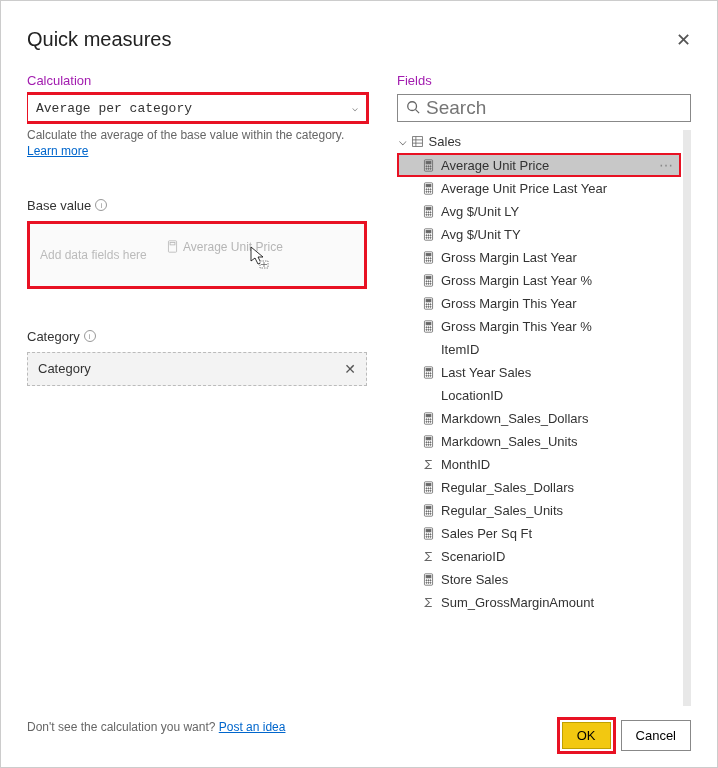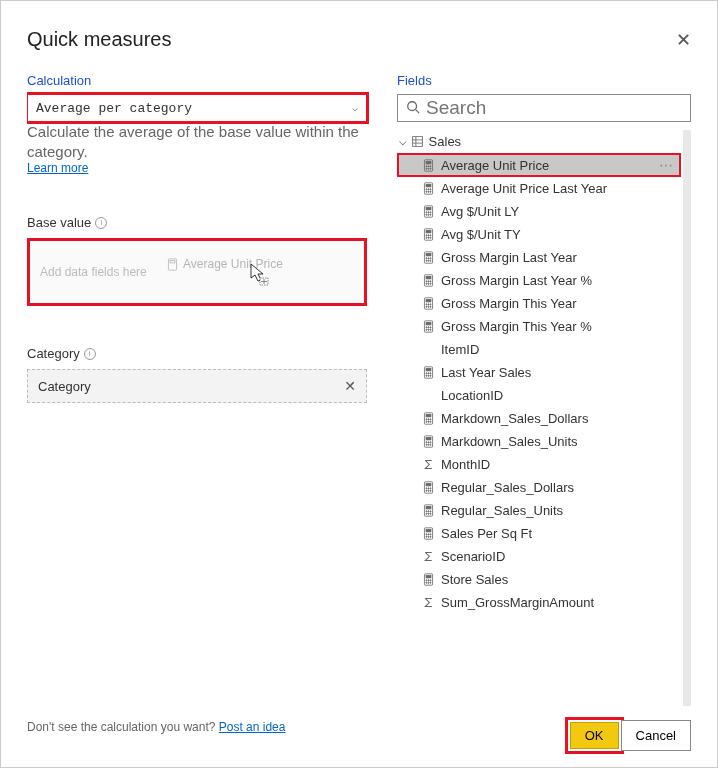--- a/index.html
+++ b/index.html
@@ -4,25 +4,25 @@
 <style>
 * { box-sizing: border-box; margin: 0; padding: 0; }
 body { font-family: "Segoe UI", Arial, sans-serif; font-size: 13px; color: #333; background: #fff; }
 .dialog { width: 718px; height: 768px; border: 1px solid #ccc; padding: 27px 26px 16px 26px; position: relative; display: flex; flex-direction: column; }
 .header { display: flex; justify-content: space-between; align-items: center; margin-bottom: 22px; }
 .title { font-size: 20px; font-weight: 400; color: #222; }
 .close-x { font-size: 18px; color: #555; cursor: pointer; }
 .body { display: flex; flex: 1; gap: 30px; overflow: hidden; }
 .left { width: 340px; display: flex; flex-direction: column; }
 .right { flex: 1; display: flex; flex-direction: column; }
-.section-label { font-size: 13px; color: #1d4ed8; margin-bottom: 6px; }
+.section-label { font-size: 13px; color: #a21caf; margin-bottom: 6px; }
 .select-box { border: 1px solid #888; height: 28px; display: flex; align-items: center; justify-content: space-between; padding: 0 8px; font-size: 13px; cursor: pointer; background: #fff; font-family: Liberation Mono, monospace; }
 .chevron { font-size: 10px; color: #666; }
 .hl-red { outline: 3px solid #e81123; outline-offset: -1px; }
-.desc { font-size: 15px; color: #666; line-height: 1.3; }
+.desc { font-size: 12px; color: #666; margin-top: 6px; line-height: 1.3; }
 .link { color: #0066cc; text-decoration: underline; cursor: pointer; font-size: 12px; }
 .field-label { font-size: 13px; color: #333; margin-top: 40px; margin-bottom: 8px; display: flex; align-items: center; gap: 4px; }
 .info-icon { width: 12px; height: 12px; border: 1px solid #999; border-radius: 50%; display: inline-flex; align-items: center; justify-content: center; font-size: 8px; color: #999; }
 .dropzone { border: 1px dashed #bbb; height: 34px; display: flex; align-items: center; padding: 0 10px; font-size: 12px; color: #bbb; background: #fafafa; position: relative; }
 .dropzone.hl { border: 3px solid #e81123; height: 68px; }
 .drag-ghost { position: absolute; left: 135px; top: 16px; display: flex; align-items: center; gap: 4px; color: #999; font-size: 12px; opacity: 0.7; }
 .cursor-drag { position: absolute; left: 220px; top: 22px; }
 .cat-box { border: 1px dashed #bbb; height: 34px; display: flex; align-items: center; justify-content: space-between; padding: 0 10px; font-size: 13px; background: #f3f3f3; }
 .clear-x { font-size: 14px; color: #555; cursor: pointer; }
 .search-box { border: 1px solid #888; height: 28px; display: flex; align-items: center; padding: 0 8px; gap: 6px; }
@@ -31,21 +31,21 @@
 .tree { flex: 1; overflow-y: auto; margin-top: 8px; border-right: 8px solid #e8e8e8; padding-right: 2px; }
 .tree-parent { display: flex; align-items: center; gap: 4px; padding: 4px 2px; font-size: 13px; cursor: pointer; }
 .tree-item { display: flex; align-items: center; gap: 6px; padding: 4px 2px 4px 24px; font-size: 13px; cursor: pointer; }
 .tree-item.selected { background: #c8c8c8; }
 .tree-item.selected.hl-red { outline: 2px solid #e81123; outline-offset: -2px; }
 .item-icon { width: 14px; height: 14px; flex-shrink: 0; display: flex; align-items: center; justify-content: center; }
 .item-icon svg { width: 13px; height: 13px; }
 .more { color: #888; font-size: 14px; margin-left: auto; padding-right: 6px; }
 .footer { display: flex; justify-content: space-between; align-items: flex-start; margin-top: 14px; }
 .footer-text { font-size: 12px; color: #666; }
-.btns { display: flex; gap: 0; margin-left: 9px; }
+.btns { display: flex; gap: 8px; margin-left: 9px; }
 .btn { border: 1px solid #888; padding: 5px 14px; font-size: 13px; cursor: pointer; background: #fff; }
 .btn.primary { background: #f2c811; border-color: #c0a000; }
 .btn-hl { display: inline-block; outline: 3px solid #e81123; padding: 2px; }
 </style>
 </head>
 <body>
 
 <div class="dialog">
 
   <div class="header">

